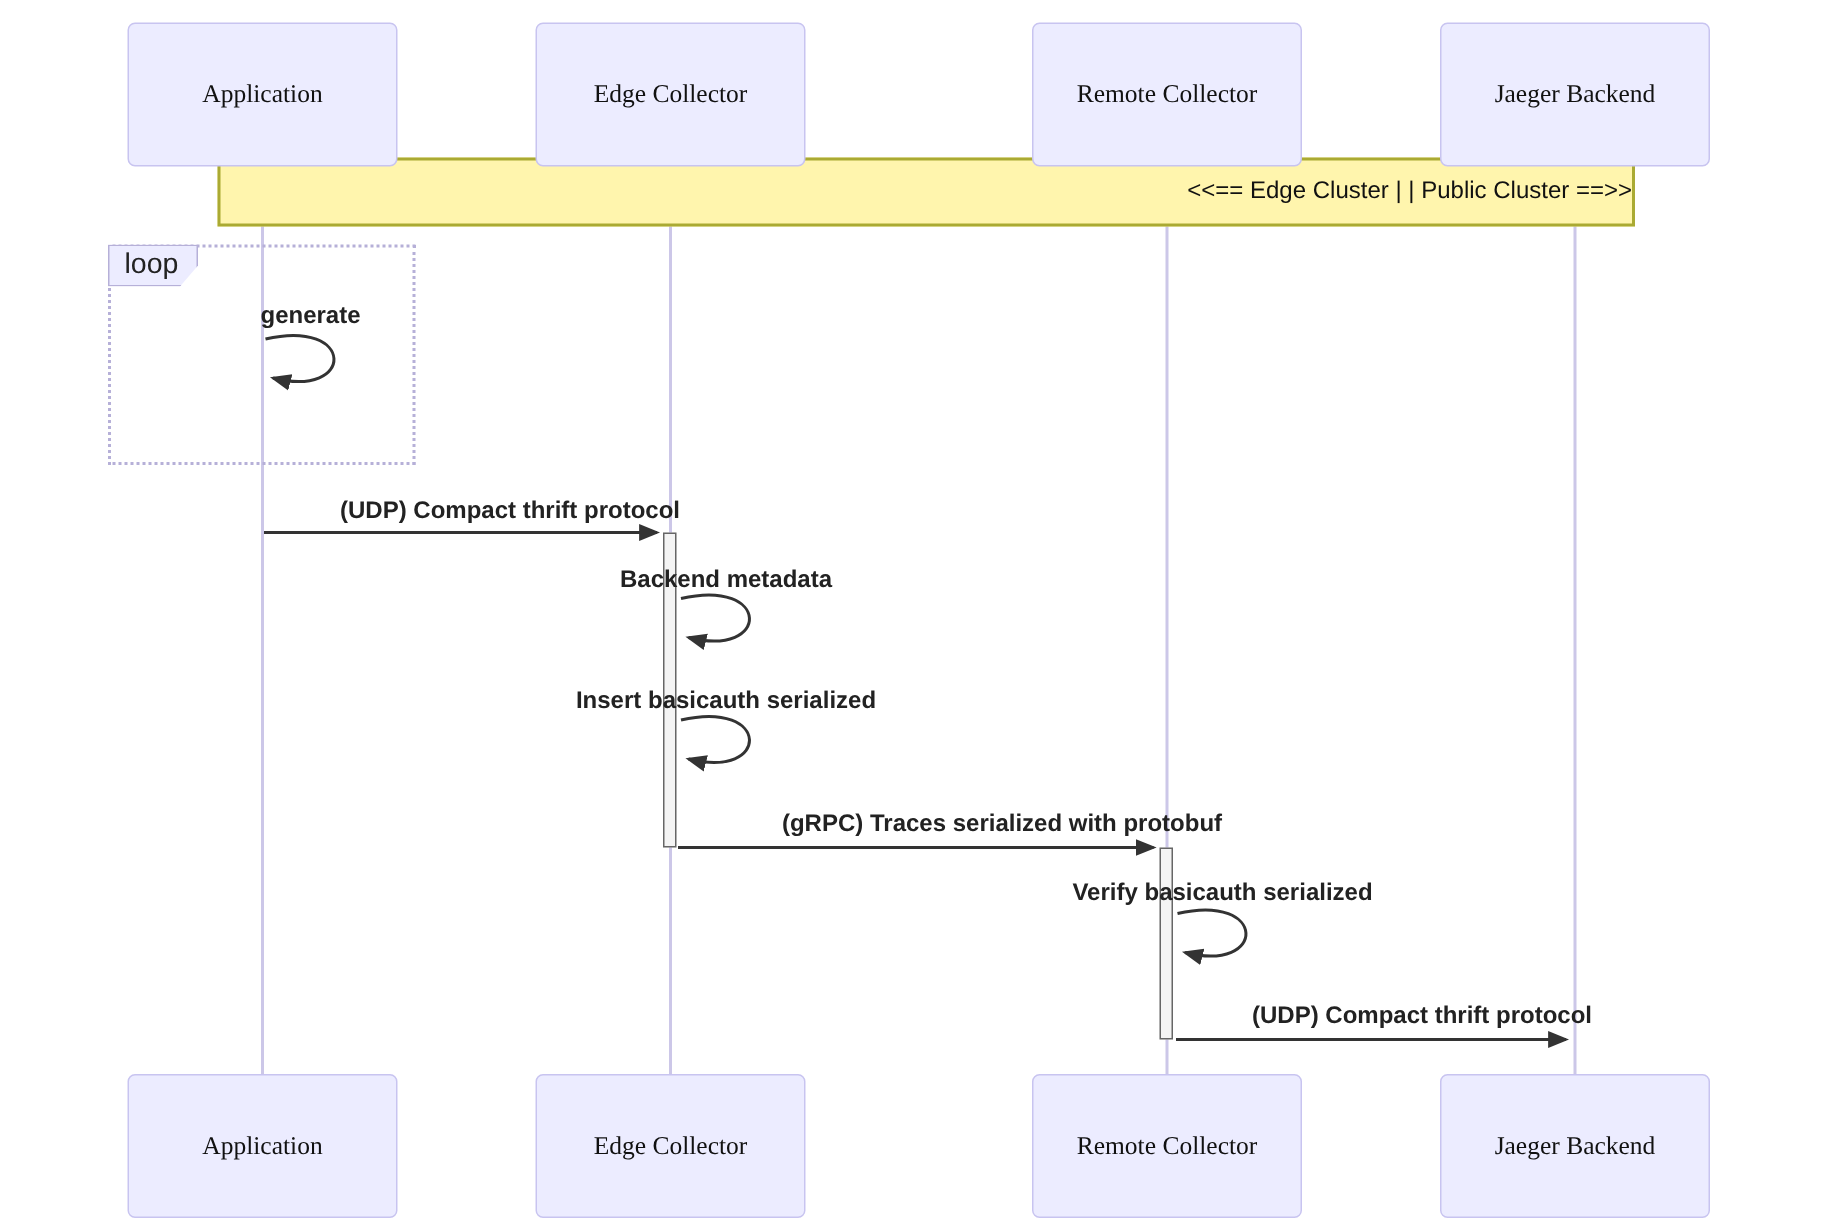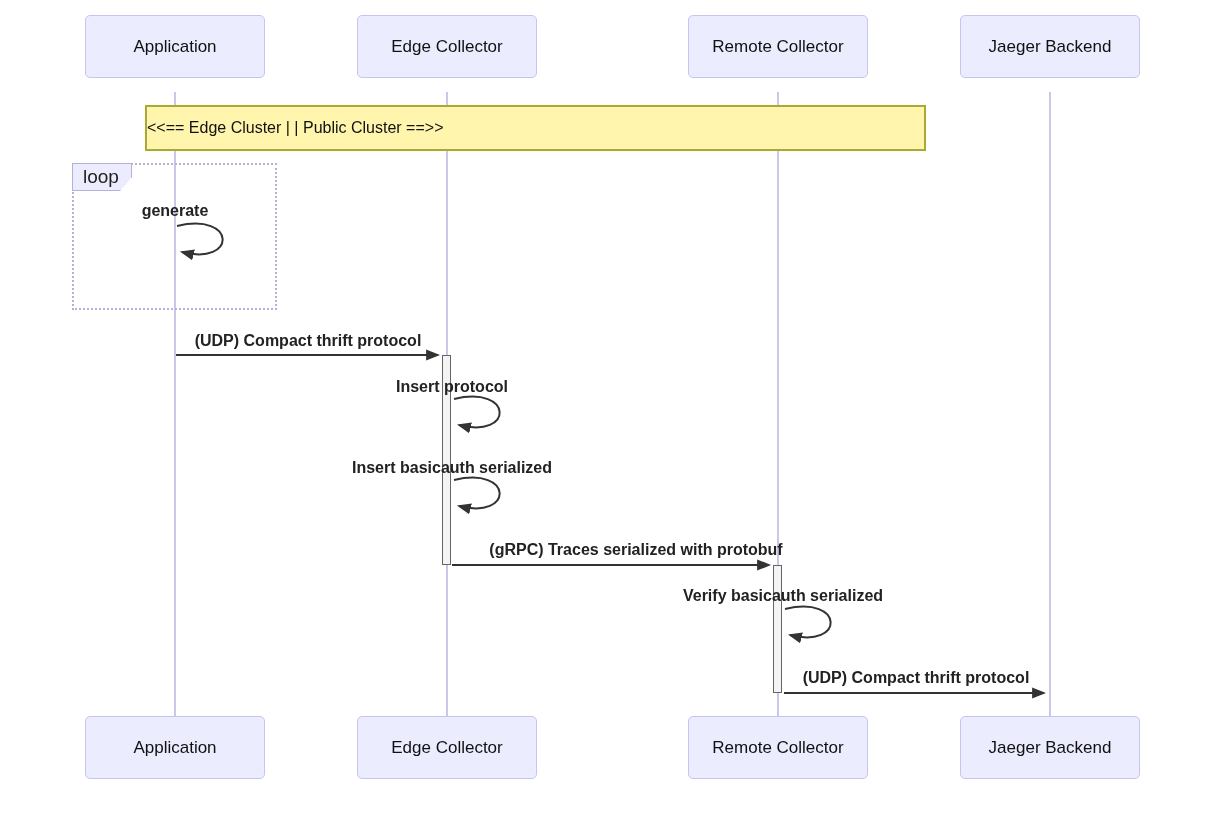--- a/index.html
+++ b/index.html
@@ -16,43 +16,44 @@
     overflow: hidden;
   }
   .lifeline {
     position: absolute;
     width: 2px;
     background: var(--lifeline, #CCC7E8);
   }
   .actor-box {
     position: absolute;
     width: 180px;
-    height: 63px;
+    height: 96px;
     background: var(--actor-fill, #ECECFF);
     border: 1px solid var(--actor-border, #C8C4F0);
     border-radius: 5px;
     display: flex;
     align-items: center;
     justify-content: center;
     font-size: 17px;
     color: var(--text, #111111);
     box-sizing: border-box;
+    font-family: Liberation Serif, serif;
   }
   .note {
     position: absolute;
     left: 145px;
     top: 105px;
-    width: 781px;
+    width: 945px;
     height: 46px;
     background: var(--note-fill, #FFF5AD);
     border: 2px solid var(--note-border, #AAAA33);
     box-sizing: border-box;
     display: flex;
     align-items: center;
-    justify-content: flex-start;
+    justify-content: flex-end;
     font-size: 16px;
     color: var(--text, #111111);
   }
   .loop-frame {
     position: absolute;
     left: 72px;
     top: 163px;
     width: 205px;
     height: 147px;
     border: 2px dotted var(--loop-border, #B6B0D8);
@@ -74,20 +75,21 @@
     font-size: 19px;
     color: #222222;
   }
   .msg-label {
     position: absolute;
     transform: translateX(-50%);
     white-space: nowrap;
     font-weight: bold;
     font-size: 16px;
     color: #222222;
+    margin-left: 32px;
   }
   .activation {
     position: absolute;
     width: 9px;
     background: var(--activation-fill, #F4F4F4);
     border: 1px solid var(--activation-border, #666666);
     box-sizing: border-box;
   }
   svg.arrows {
     position: absolute;
@@ -136,21 +138,21 @@
     <span>&lt;&lt;== Edge Cluster | | Public Cluster ==&gt;&gt;</span>
   </div>
 
   <div class="loop-frame"></div>
   <div class="loop-tag">
     <span>loop</span>
   </div>
 
   <div class="msg-label" style="left:175px; top:202px;">generate</div>
   <div class="msg-label" style="left:308px; top:332px;">(UDP) Compact thrift protocol</div>
-  <div class="msg-label" style="left:452px; top:378px;">Insert protocol</div>
+  <div class="msg-label" style="left:452px; top:378px;">Backend metadata</div>
   <div class="msg-label" style="left:452px; top:459px;">Insert basicauth serialized</div>
   <div class="msg-label" style="left:636px; top:541px;">(gRPC) Traces serialized with protobuf</div>
   <div class="msg-label" style="left:783px; top:587px;">Verify basicauth serialized</div>
   <div class="msg-label" style="left:916px; top:669px;">(UDP) Compact thrift protocol</div>
 
   <div class="actor-box" style="left:85px; top:15px;">
     <span>Application</span>
   </div>
   <div class="actor-box" style="left:357px; top:15px;">
     <span>Edge Collector</span>

